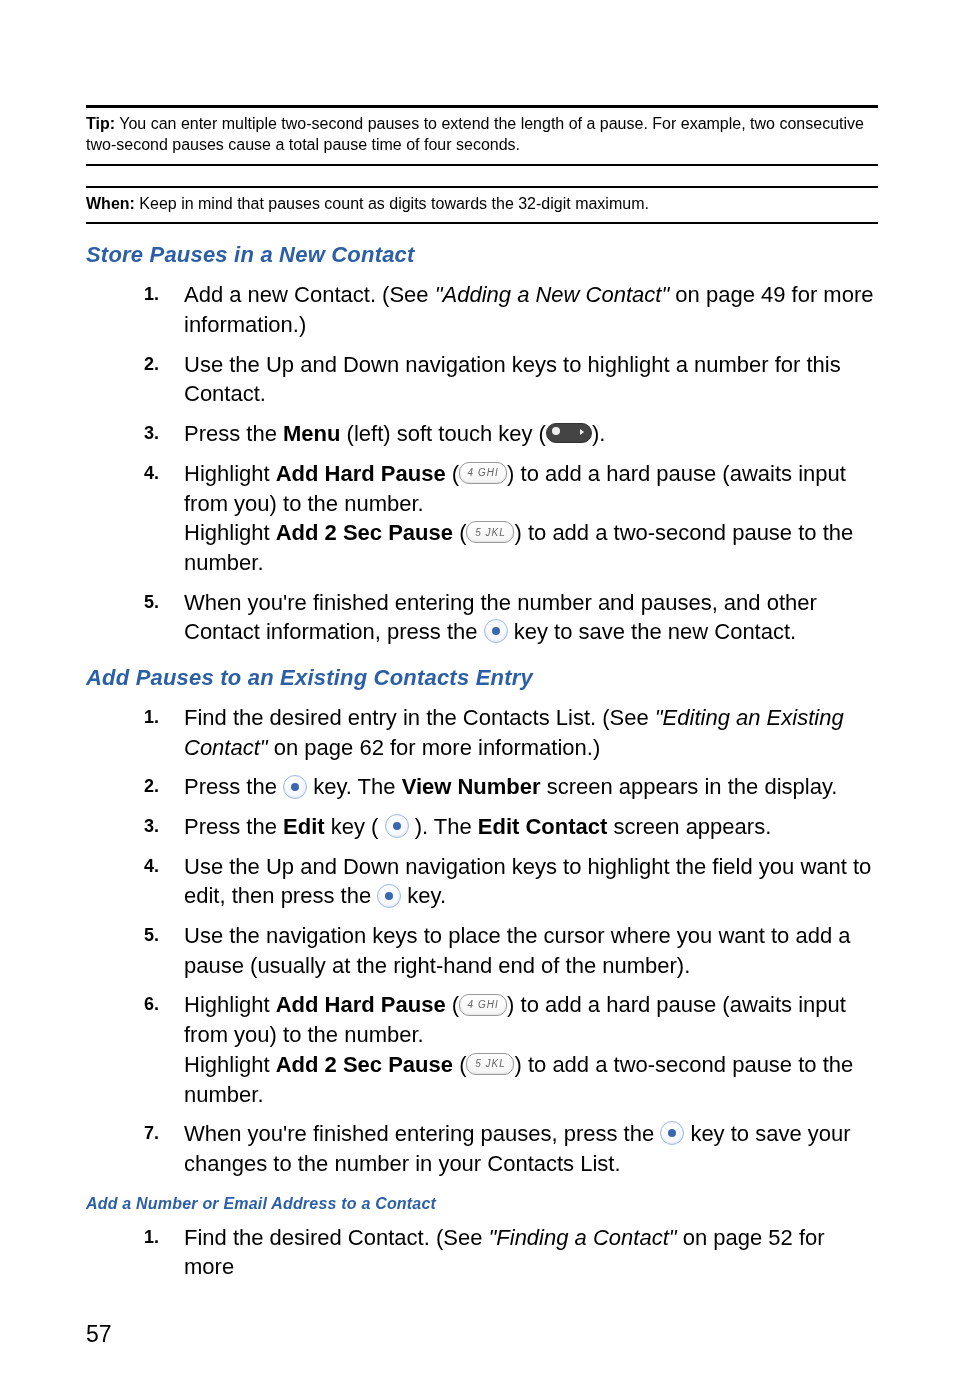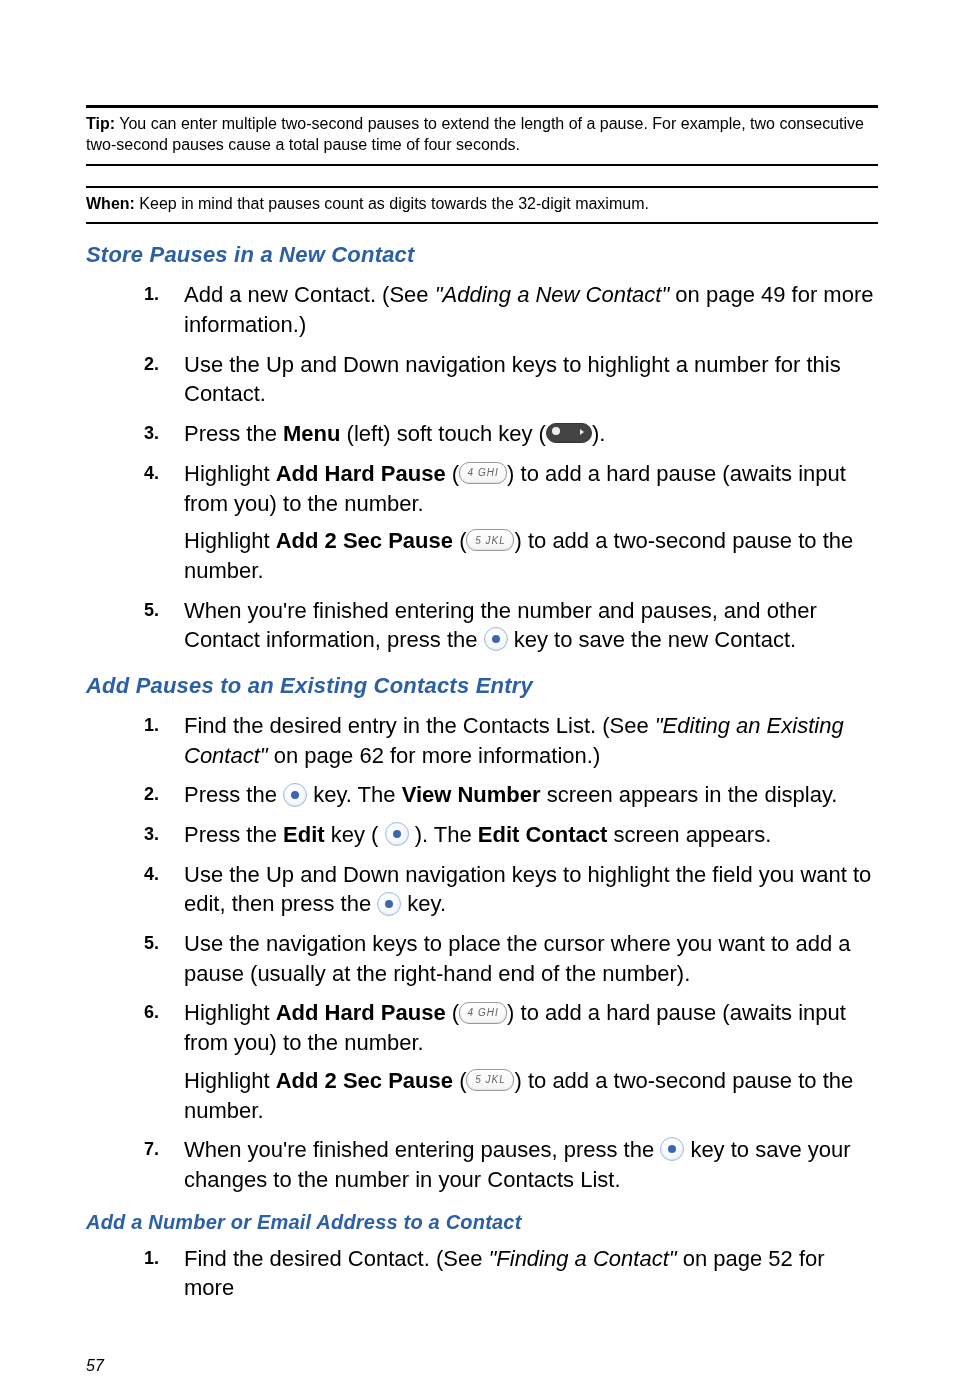--- a/index.html
+++ b/index.html
@@ -37,21 +37,21 @@
     font-weight: 800;
     font-size: 22px;
     margin: 18px 0 12px 0;
     letter-spacing: 0.2px;
     font-style: italic;
   }
   .sub-head {
     color: #2b5fa6;
     font-weight: 800;
     font-style: italic;
-    font-size: 20px;
+    font-size: 16px;
     margin: 16px 0 10px 0;
     letter-spacing: 0.2px;
   }
   ol.steps {
     list-style: none;
     padding: 0;
     margin: 0 0 0 58px;
   }
   ol.steps > li {
     display: flex;
@@ -69,21 +69,21 @@
   .body {
     font-size: 22px;
     line-height: 1.35;
     flex: 1;
     font-family: "Helvetica Neue", Helvetica, Arial, sans-serif;
     font-stretch: condensed;
   }
   .body .b { font-weight: 700; }
   .body .i { font-style: italic; }
   .sub-para {
-    margin-top: 8px;
+    margin-top: 0;
   }
   .key-pill {
     display: inline-flex;
     align-items: center;
     justify-content: center;
     vertical-align: middle;
     height: 20px;
     border: 1px solid #999;
     border-radius: 10px;
     background: linear-gradient(#fff,#f5f5f5);
@@ -131,24 +131,23 @@
   }
   .key-ok::after{
     content:"";
     position:absolute;
     width:8px;height:8px;
     border-radius:50%;
     background:#3b66b0;
     left:7px;top:7px;
   }
   .page-num {
-    font-size: 16px;
-    margin-top: 54px;
-    font-stretch: condensed;
-    font-style: italic;
+    font-size: 23px;
+    margin-top: 39px;
+    font-stretch: condensed;
   }
   .spacer { height: 20px; }
 </style>
 </head>
 <body>
 
 <div class="page">
 
   <div class="rule-top"></div>
   <div class="callout">

